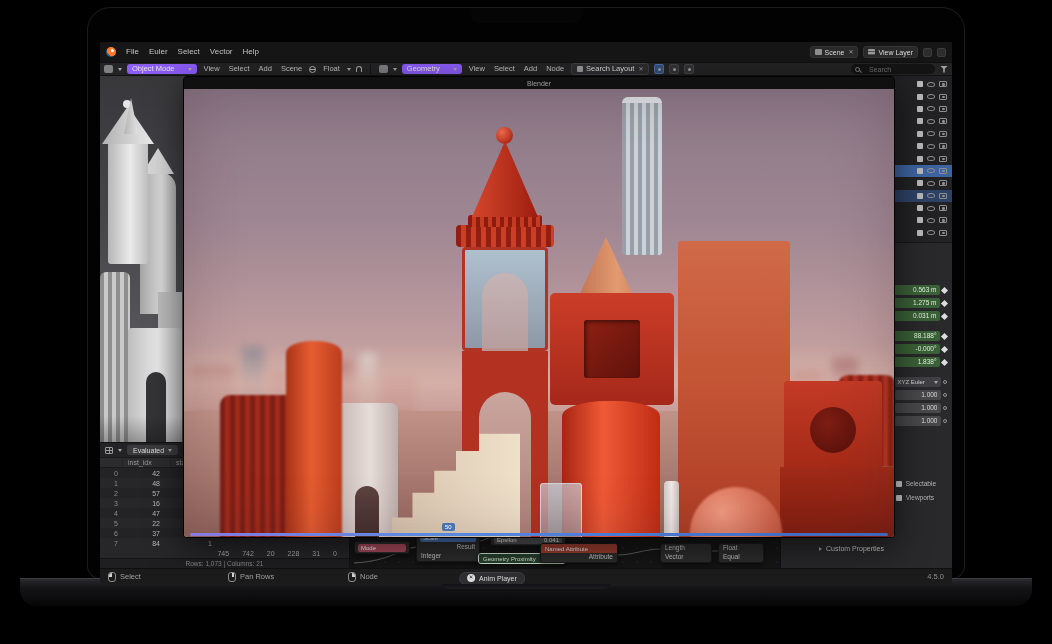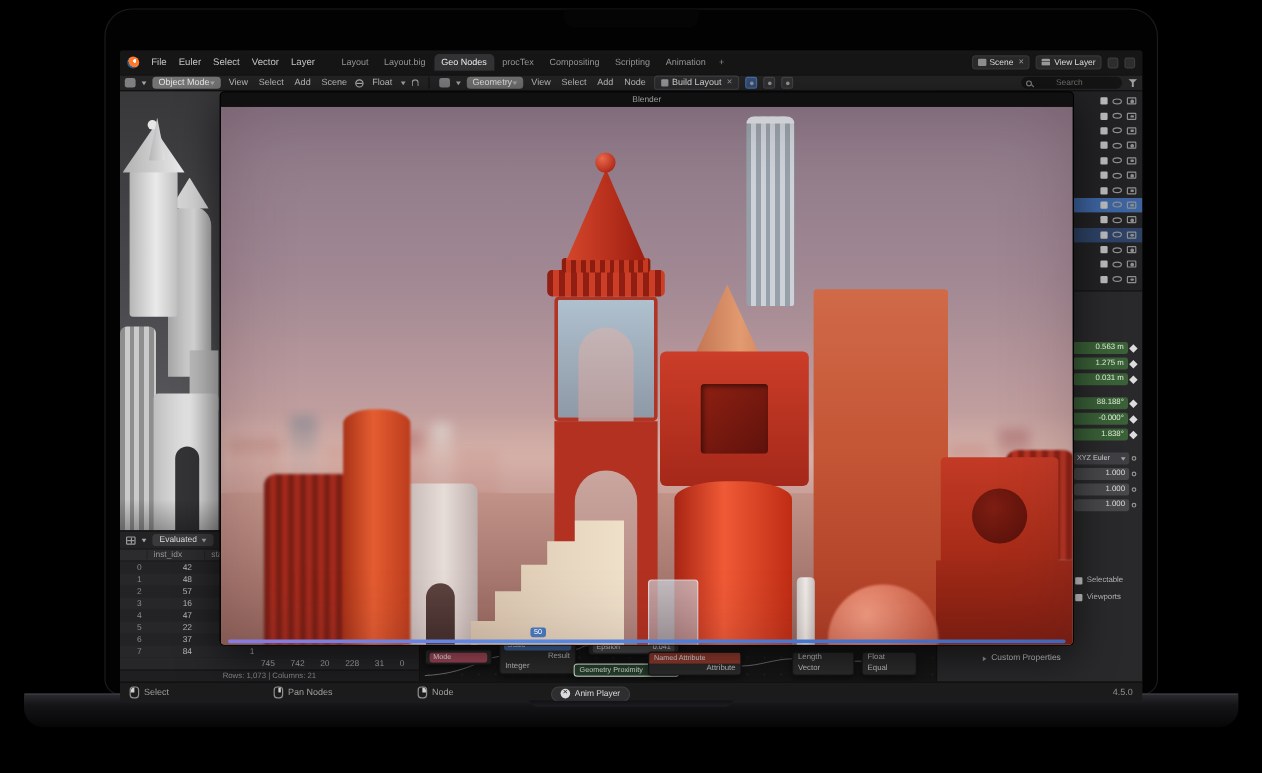--- a/index.html
+++ b/index.html
@@ -43,38 +43,38 @@
   .xclose{color:#9a9a9a;font-size:6px;padding-left:1px;}
   .mini-ico{width:9px;height:9px;background:#2d2d2e;border:1px solid #3c3c3e;border-radius:2px;}
 
   
   .header-row{position:absolute;left:0;top:20px;width:100%;height:14px;background:#242425;
     border-top:1px solid #101010;border-bottom:1px solid #121212;display:flex;align-items:center;
     padding:0 4px;font-size:7.5px;color:#c0c0c0;gap:5px;z-index:20;}
   .hmenu{padding:1px 2px;}
   .caret{width:0;height:0;border-left:2.5px solid transparent;border-right:2.5px solid transparent;
     border-top:3px solid #a5a5a5;display:inline-block;flex:none;}
-  .mode-btn{display:flex;align-items:center;gap:0;background:#737373;border-radius:3px;
+  .mode-btn{display:flex;align-items:center;gap:13px;background:#8b5cf6;border-radius:3px;
     padding:1.5px 5px;color:#e4e4e4;justify-content:space-between;}
   .ed-ico{width:9px;height:8px;background:#7f7f82;border-radius:2px;flex:none;}
   .globe-ico{width:7px;height:7px;border:1px solid #b5b5b5;border-radius:50%;position:relative;flex:none;}
   .globe-ico::after{content:'';position:absolute;left:0;right:0;top:2.5px;height:1px;background:#b5b5b5;}
   .magnet-ico{width:6px;height:6px;border:1.5px solid #a8a8a8;border-top:none;
     border-radius:0 0 4px 4px;transform:rotate(180deg);flex:none;}
   .hdr-sep{width:1px;height:10px;background:#131313;margin:0 3px;flex:none;}
   .name-chip{display:flex;align-items:center;gap:3px;background:#2d2d2f;border:1px solid #404042;
     border-radius:3px;padding:1.5px 5px;color:#dcdcdc;}
   .cube-ico{width:6px;height:6px;background:#9a9a9a;border-radius:1px;flex:none;}
   .hicon{width:10px;height:10px;background:#333335;border:1px solid #454547;border-radius:2px;
     position:relative;flex:none;}
   .hicon::after{content:'';position:absolute;left:3px;top:3px;width:3px;height:3px;
     border-radius:50%;background:#9a9a9a;}
   .hicon.active{background:#35507a;border-color:#4b6ea6;}
   .search-box{margin-left:auto;width:84px;height:10px;background:#141414;border-radius:5px;
-    display:flex;align-items:center;gap:20px;padding:0 4px;}
+    display:flex;align-items:center;gap:9px;padding:0 4px;}
   .search-glyph{width:5px;height:5px;border:1px solid #7d7d7d;border-radius:50%;position:relative;flex:none;}
   .search-glyph::after{content:'';position:absolute;width:3px;height:1px;background:#7d7d7d;
     right:-2.5px;bottom:-1px;transform:rotate(45deg);}
   .search-input{flex:1;background:transparent;border:none;outline:none;color:#bdbdbd;
     font-size:7px;font-family:"Liberation Sans",sans-serif;padding:0;min-width:0;}
   .search-input::placeholder{color:#6f6f6f;}
   .funnel-ico{width:8px;height:7px;background:#a0a0a0;flex:none;
     clip-path:polygon(0 0,100% 0,60% 45%,60% 100%,40% 100%,40% 45%);}
 
   
@@ -307,31 +307,21 @@
   <div class="screen-notch"></div>
   <div class="screen-content">
 
     <div class="topbar">
       <span class="blender-logo"></span>
       <div class="menus">
         <span class="menu-item">File</span>
         <span class="menu-item">Euler</span>
         <span class="menu-item">Select</span>
         <span class="menu-item">Vector</span>
-        <span class="menu-item">Layer</span>
-      </div>
-      <div class="wtabs">
-        <span class="wtab">Layout</span>
-        <span class="wtab">Layout.big</span>
-        <span class="wtab active">Geo Nodes</span>
-        <span class="wtab">procTex</span>
-        <span class="wtab">Compositing</span>
-        <span class="wtab">Scripting</span>
-        <span class="wtab">Animation</span>
-        <span class="wtab plus">+</span>
+        <span class="menu-item">Help</span>
       </div>
       <div class="top-right">
         <span class="selector">
           <span class="sicon"></span>
           <span>Scene</span>
           <span class="xclose">✕</span>
         </span>
         <span class="selector">
           <span class="sicon layers-ico"></span>
           <span>View Layer</span>
@@ -362,21 +352,21 @@
       <span class="mode-btn">
         <span>Geometry</span>
         <span class="caret"></span>
       </span>
       <span class="hmenu">View</span>
       <span class="hmenu">Select</span>
       <span class="hmenu">Add</span>
       <span class="hmenu">Node</span>
       <span class="name-chip">
         <span class="cube-ico"></span>
-        <span>Build Layout</span>
+        <span>Search Layout</span>
         <span class="xclose">✕</span>
       </span>
       <span class="hicon active"></span>
       <span class="hicon"></span>
       <span class="hicon"></span>
       <span class="search-box">
         <span class="search-glyph"></span>
         <input class="search-input" placeholder="Search" style="">
       </span>
       <span class="funnel-ico"></span>
@@ -719,21 +709,21 @@
       </div>
     </div>
 
     <div class="statusbar">
       <span class="hint">
         <span class="mouse m-left"></span>
         <span>Select</span>
       </span>
       <span class="hint">
         <span class="mouse m-mid"></span>
-        <span>Pan Nodes</span>
+        <span>Pan Rows</span>
       </span>
       <span class="hint">
         <span class="mouse m-right"></span>
         <span>Node</span>
       </span>
       <span class="anim-pill">
         <span class="stop-ico">✕</span>
         <span>Anim Player</span>
       </span>
       <span class="version">4.5.0</span>

